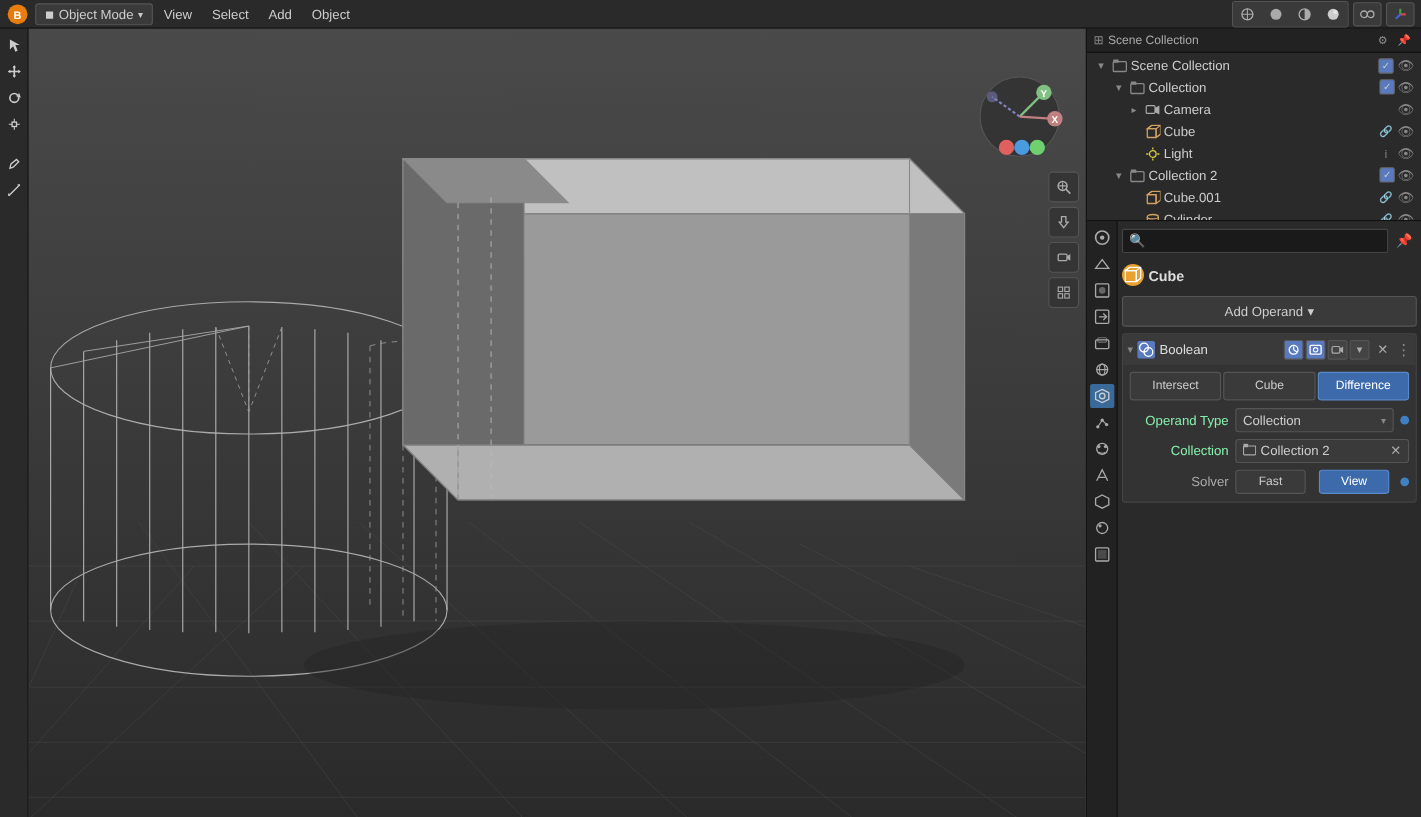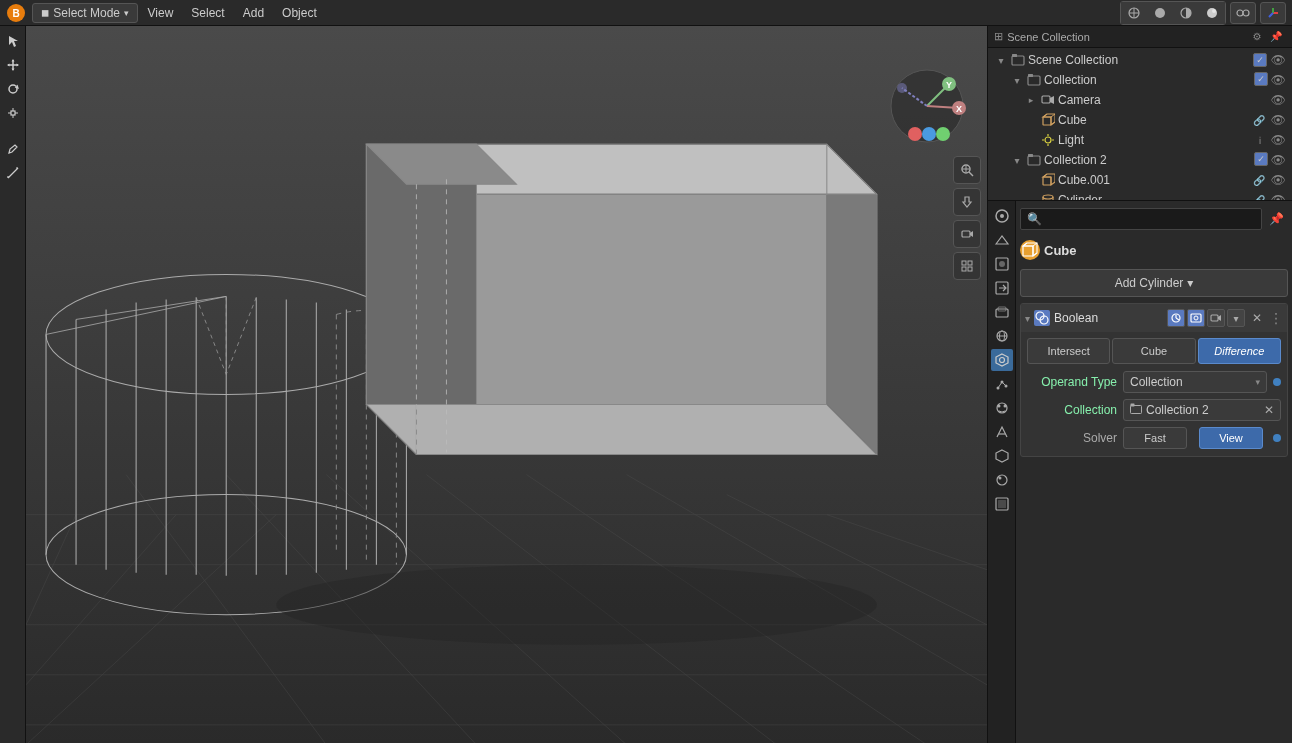--- a/index.html
+++ b/index.html
@@ -219,21 +219,21 @@
     .modifier-card-body { padding: 6px; }
 
     
     .op-row {
       display: flex; gap: 2px; margin-bottom: 6px;
     }
     .op-btn {
       flex: 1; height: 26px; background: #3a3a3a; border: 1px solid #555;
       color: #ccc; font-size: 11px; cursor: pointer; border-radius: 3px;
     }
-    .op-btn.active { background: #3d6aaa; border-color: #5a8acc; color: white; font-style: italic; }
+    .op-btn.active { background: #3d6aaa; border-color: #5a8acc; color: white; }
 
     
     .prop-row {
       display: flex; align-items: center; height: 24px; margin-bottom: 4px; gap: 6px;
     }
     .prop-label {
       width: 90px; color: #86efac; font-size: 12px; text-align: right; flex-shrink: 0;
     }
     .prop-value {
       flex: 1; background: #3a3a3a; border: 1px solid #555; border-radius: 3px;
@@ -301,21 +301,21 @@
 
   <div style="width:20px;height:20px;margin-right:4px;flex-shrink:0;">
     <svg viewBox="0 0 20 20" width="20" height="20">
       <circle cx="10" cy="10" r="9" fill="#e87d0d"></circle>
       <text x="10" y="14" text-anchor="middle" fill="white" font-size="10" font-weight="bold">B</text>
     </svg>
   </div>
 
   <div class="menu-mode-btn">
     <span style="font-size:10px;">◼</span>
-    <span>Select Mode</span>
+    <span>Object Mode</span>
     <span style="font-size:9px;">▾</span>
   </div>
 
   <button class="menu-item">View</button>
   <button class="menu-item">Select</button>
   <button class="menu-item">Add</button>
   <button class="menu-item">Object</button>
 
   <div class="top-menubar-right">
 
@@ -820,21 +820,21 @@
                 <polygon points="1,4 5,1 15,1 15,11 11,14 11,4" fill="none" stroke="white" stroke-width="1.1"></polygon>
                 <line x1="1" y1="4" x2="5" y2="1" stroke="white" stroke-width="1"></line>
                 <line x1="11" y1="4" x2="15" y2="1" stroke="white" stroke-width="1"></line>
                 <line x1="11" y1="14" x2="15" y2="11" stroke="white" stroke-width="1"></line>
               </svg>
           </div>
           <span class="object-name">Cube</span>
         </div>
 
         <div class="add-modifier-btn">
-          <span>Add Cylinder</span>
+          <span>Add Operand</span>
           <span>▾</span>
         </div>
 
         <div class="modifier-card">
           <div class="modifier-card-header">
             <span class="modifier-card-arrow">▾</span>
             <div class="modifier-card-icon">
               <svg width="14" height="14" viewBox="0 0 14 14">
                 <circle cx="5" cy="5" r="4" fill="none" stroke="white" stroke-width="1.2"></circle>
                 <circle cx="9" cy="9" r="4" fill="none" stroke="white" stroke-width="1.2"></circle>

